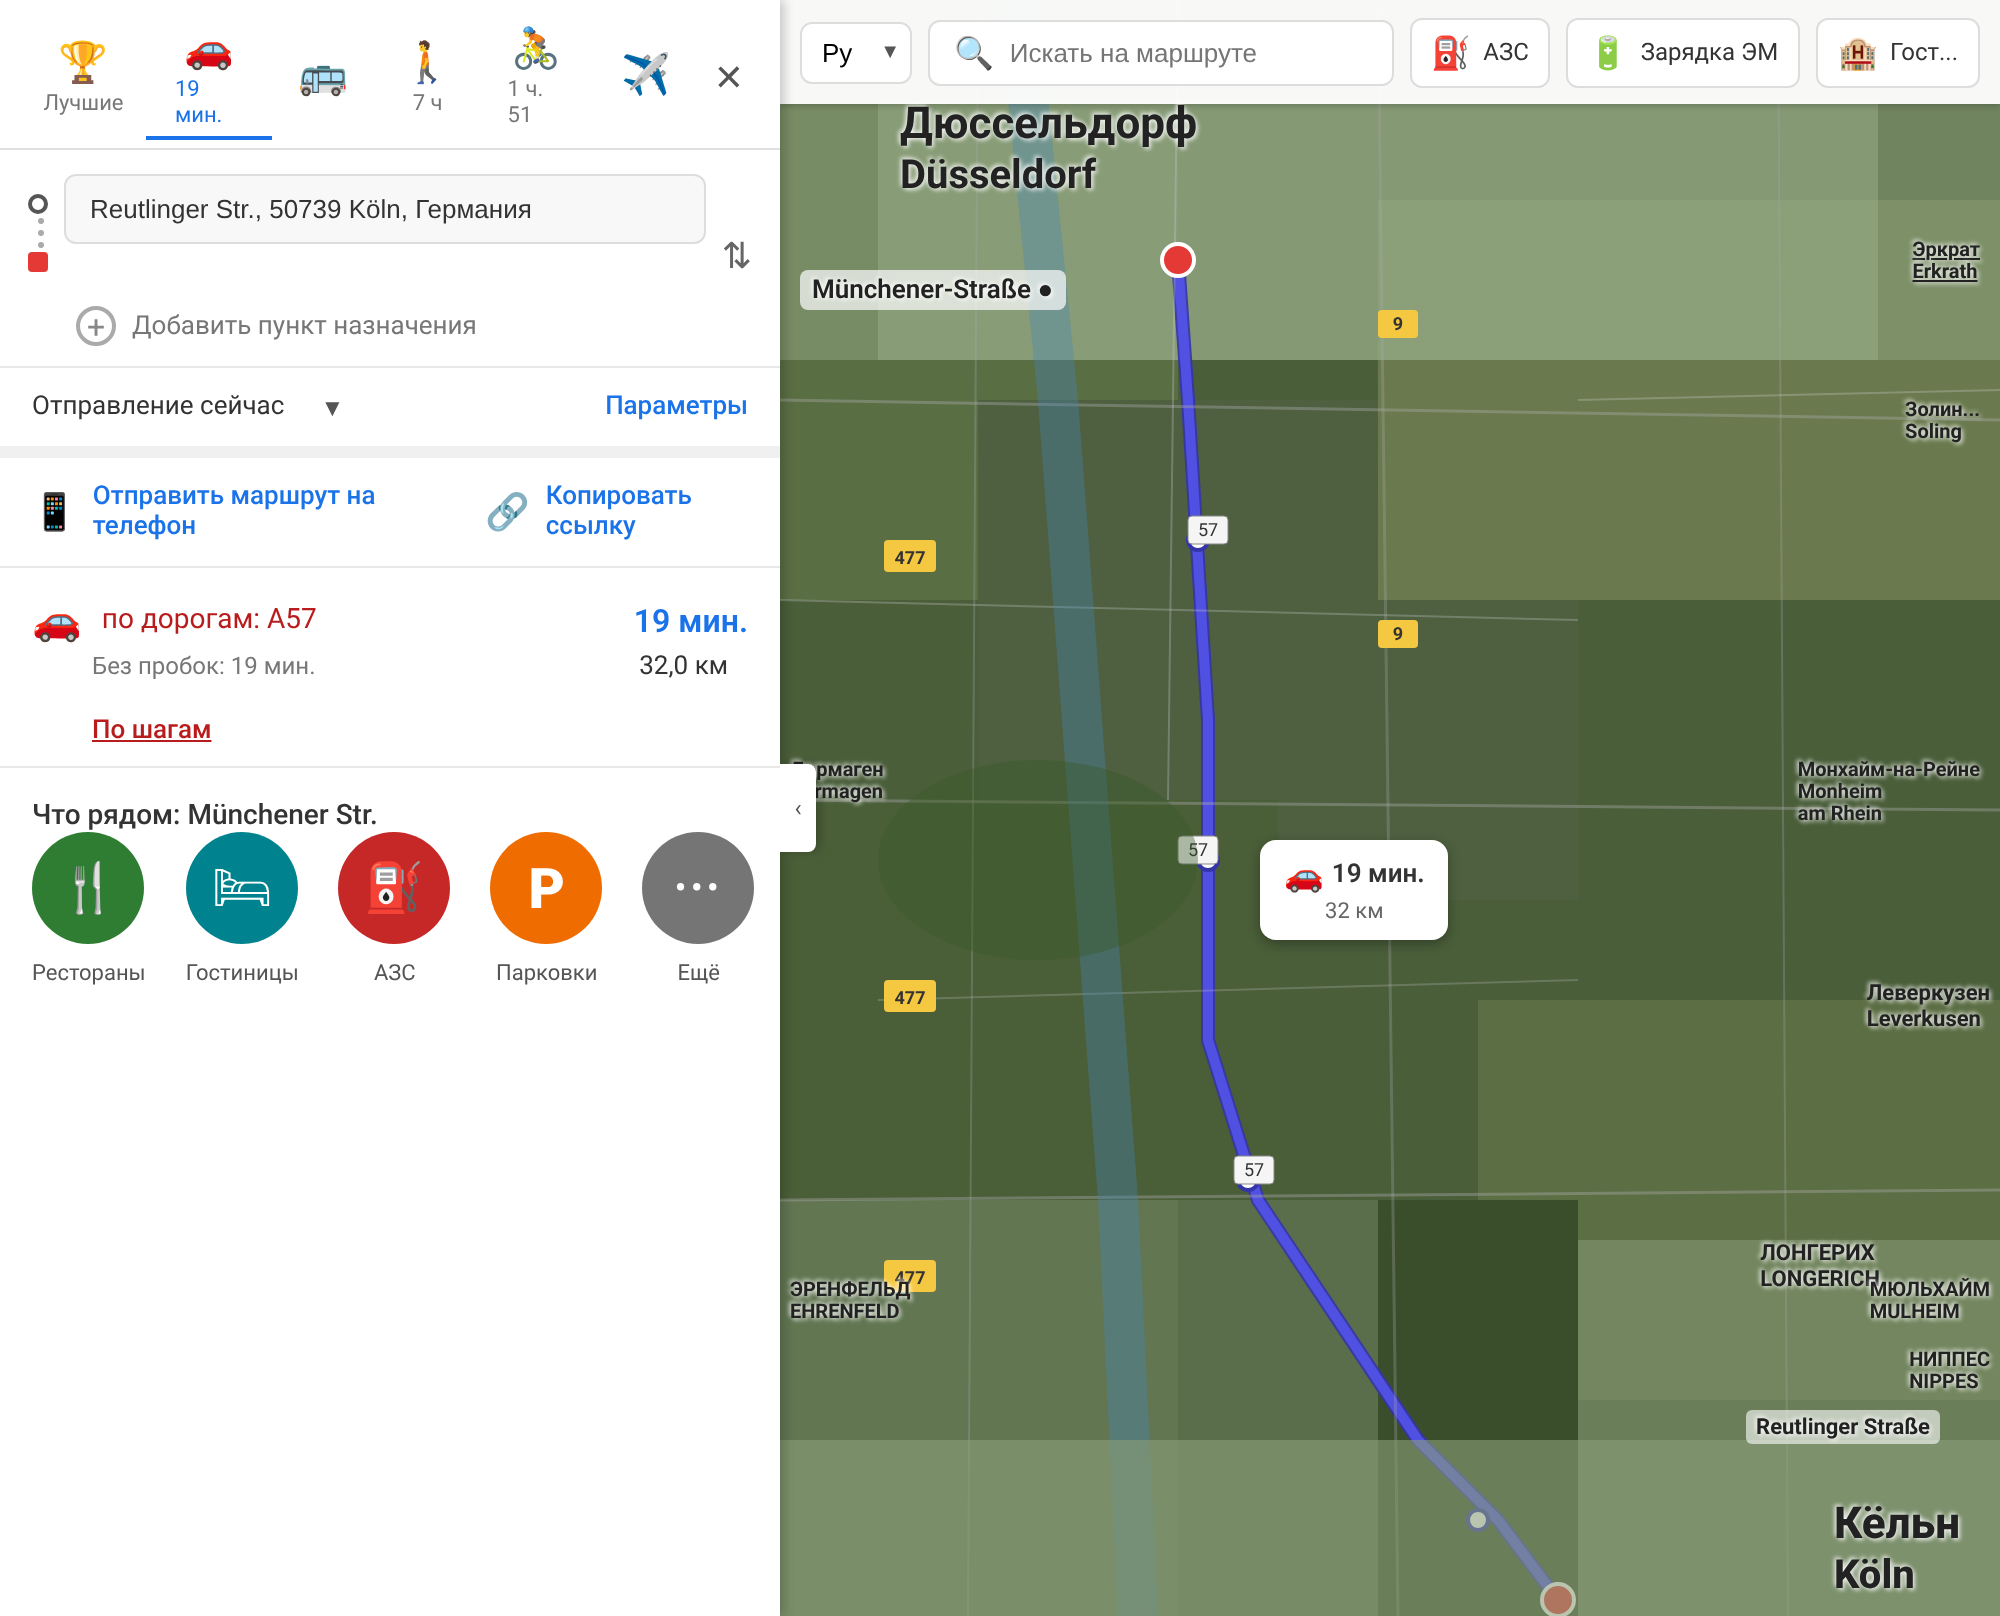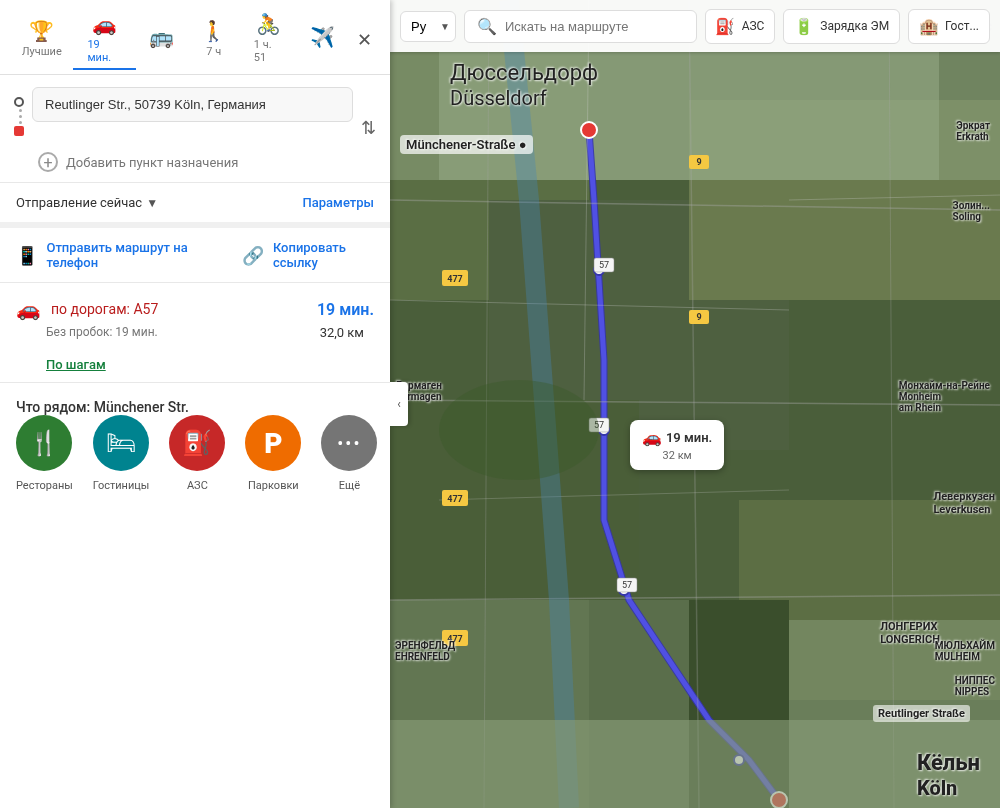--- a/index.html
+++ b/index.html
@@ -142,21 +142,21 @@
     .departure-row {
       display: flex;
       align-items: center;
       justify-content: space-between;
       padding: 12px 16px;
       font-size: 13px;
     }
     .departure-left {
       display: flex;
       align-items: center;
-      gap: 4px;
+      gap: 18px;
       color: #333;
     }
     .departure-left .chevron { color: #555; font-size: 12px; }
     .params-btn {
       color: #1a73e8;
       font-size: 13px;
       cursor: pointer;
       font-weight: 500;
     }
 
@@ -216,21 +216,21 @@
       margin-bottom: 6px;
     }
     .route-details span { margin-right: 10px; }
     .route-distance {
       float: right;
       color: #333;
       font-size: 13px;
       margin-left: 20px;
     }
     .step-by-step {
-      color: #15803d;
+      color: #b91c1c;
       font-size: 13px;
       font-weight: 500;
       cursor: pointer;
       padding-left: 30px;
       margin-top: 18px;
       display: block;
     }
 
     
     .nearby-section {
@@ -642,34 +642,34 @@
     <div class="map-filter-btn">
       <span class="icon">🏨</span>
       <span>Гост...</span>
     </div>
   </div>
 
   <div class="toc-corner">Toc</div>
 
   <div class="collapse-btn">‹</div>
 
-  <div class="city-label" style="left:60px; top:60px; font-size:22px; font-weight:400;">
+  <div class="city-label" style="left:60px; top:50px; font-size:22px; font-weight:700;">
     Дюссельдорф<br><span style="font-size:20px;">Düsseldorf</span>
   </div>
   <div class="city-label" style="left:10px; top:135px; font-size:13px; font-weight:600; background:rgba(255,255,255,0.7); padding:2px 6px; border-radius:4px;">
     Münchener-Straße ●
   </div>
   <div class="city-label" style="right:30px; top:705px; font-size:11px; background:rgba(255,255,255,0.6); padding:2px 5px; border-radius:3px;">
     Reutlinger Straße
   </div>
   <div class="city-label" style="right:20px; top:750px; font-size:22px; font-weight:800;">
     Кёльн<br><span style="font-size:20px;">Köln</span>
   </div>
 
-  <div class="city-label" style="right:10px; top:120px; font-size:10px;">Эркрат<br>Erkrath</div>
+  <div class="city-label" style="right:10px; top:120px; font-size:10px;text-decoration:underline;">Эркрат<br>Erkrath</div>
   <div class="city-label" style="right:10px; top:200px; font-size:10px;">Золин...<br>Soling</div>
   <div class="city-label" style="right:5px; top:490px; font-size:11px; font-weight:700;">Леверкузен<br>Leverkusen</div>
   <div class="city-label" style="left:5px; top:380px; font-size:10px;">Дормаген<br>Dormagen</div>
   <div class="city-label" style="right:10px; top:380px; font-size:10px;">Монхайм-на-Рейне<br>Monheim<br>am Rhein</div>
   <div class="city-label" style="right:60px; top:620px; font-size:11px; font-weight:700;">ЛОНГЕРИХ<br>LONGERICH</div>
   <div class="city-label" style="right:5px; top:640px; font-size:10px;">МЮЛЬХАЙМ<br>MULHEIM</div>
   <div class="city-label" style="right:5px; top:675px; font-size:10px;">НИППЕС<br>NIPPES</div>
   <div class="city-label" style="left:5px; top:640px; font-size:10px;">ЭРЕНФЕЛЬД<br>EHRENFELD</div>
 
   <div class="time-bubble">

